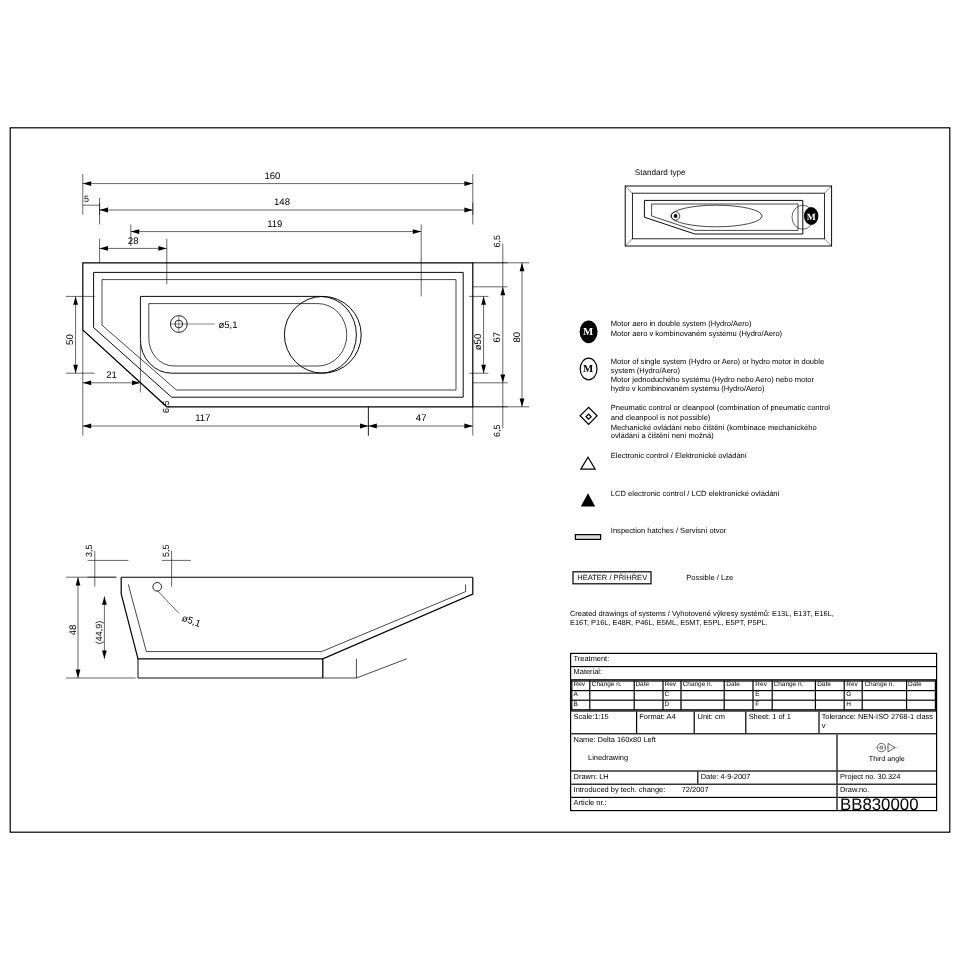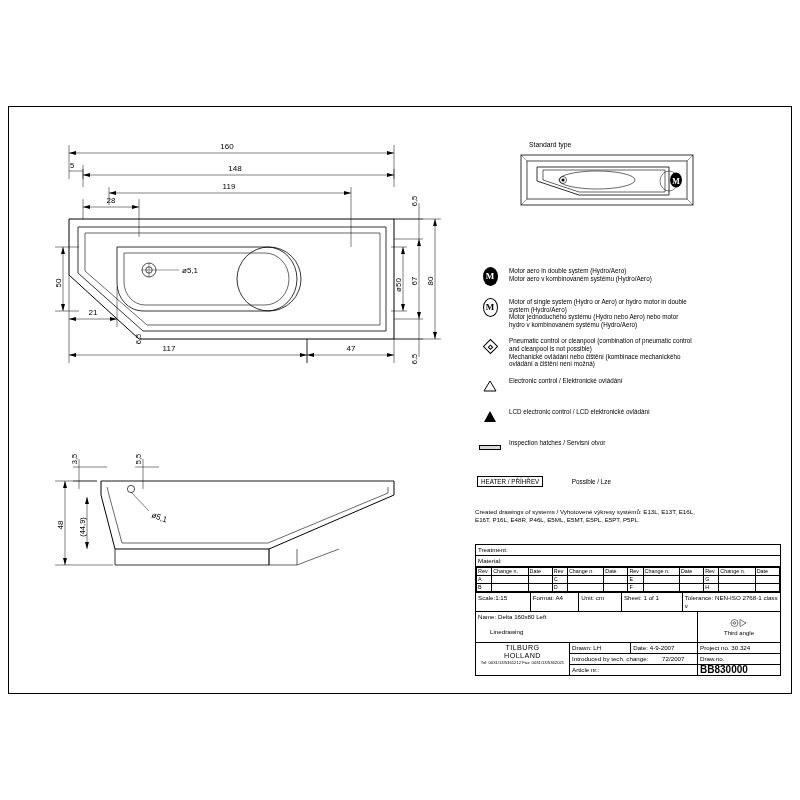--- a/index.html
+++ b/index.html
@@ -449,27 +449,20 @@
             <circle cx="11" cy="10" r="2.5" fill="none" stroke="#000" stroke-width="1"></circle>
             <path d="M22,3 L34,10 L22,17 Z" fill="none" stroke="#000" stroke-width="1"></path>
             <line x1="0" y1="10" x2="40" y2="10" stroke="#000" stroke-width="0.4" stroke-dasharray="3,2"></line>
           </svg>
         </div>
         <div style="text-align:center; font-size:6px; margin-top:1px;">Third angle</div>
       </div>
     </div>
 
     <div class="tbrow">
-      <div class="tbcell" style="width:94px;">
-        <div class="logo">
-          <div class="big">TILBURG</div>
-          <div class="big">HOLLAND</div>
-          <div style="font-size:4.2px; line-height:5px;">Tel: 0031/13/5361212    Fax: 0031/13/5362021</div>
-        </div>
-      </div>
       <div class="tbcell" style="flex:1; padding:0;">
         <div style="display:flex; border-bottom:1px solid #000;">
           <div style="flex:1; padding:1px 2px; border-right:1px solid #000;">
             <span>Drawn:</span>
             <span>LH</span>
           </div>
           <div style="flex:1.1; padding:1px 2px;">
             <span>Date:</span>
             <span>4-9-2007</span>
           </div>
@@ -488,19 +481,19 @@
         </div>
       </div>
       <div class="tbcell" style="width:82px; padding:0;">
         <div style="padding:1px 2px; border-bottom:1px solid #000;">
           <span>Project no.</span>
           <span>30.324</span>
         </div>
         <div style="padding:1px 2px; border-bottom:1px solid #000;">
           <span>Draw.no.</span>
         </div>
-        <div style="padding:1px 2px; font-size:10px; font-weight:bold;">BB830000</div>
+        <div style="padding:1px 2px; font-size:14px; font-weight:normal;">BB830000</div>
       </div>
     </div>
 
   </div>
 
 </div>
 
 </body></html>

